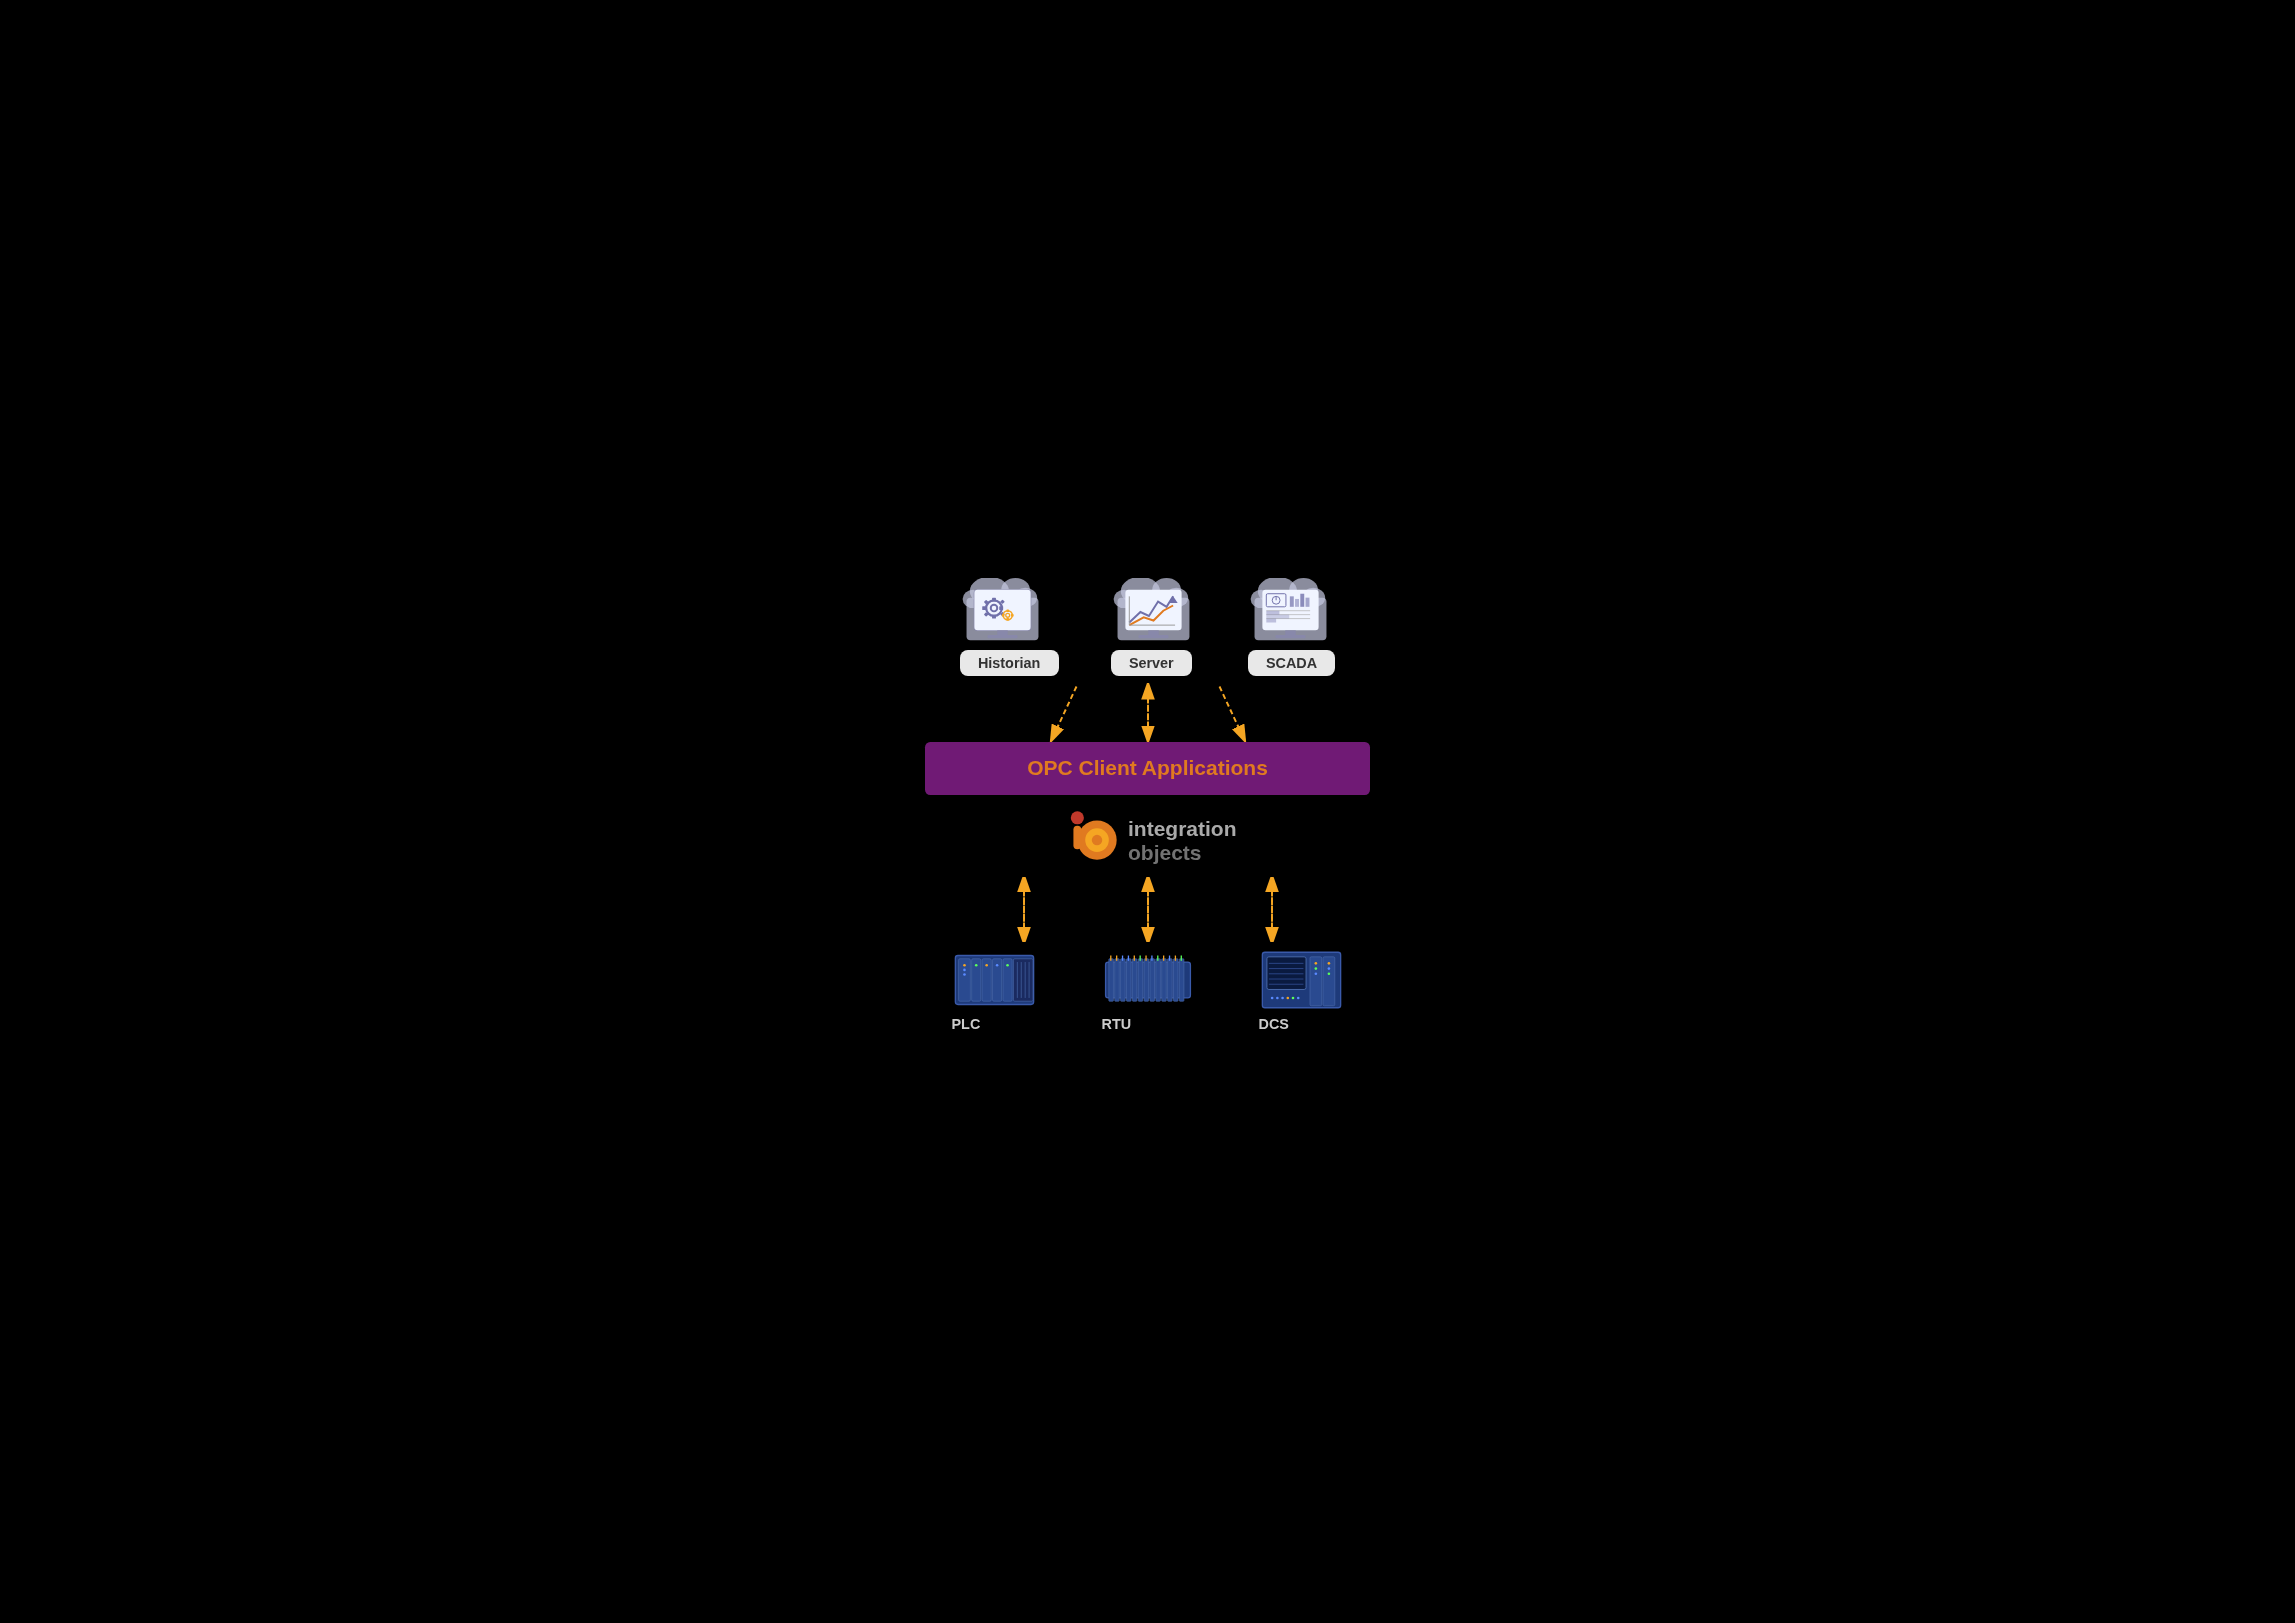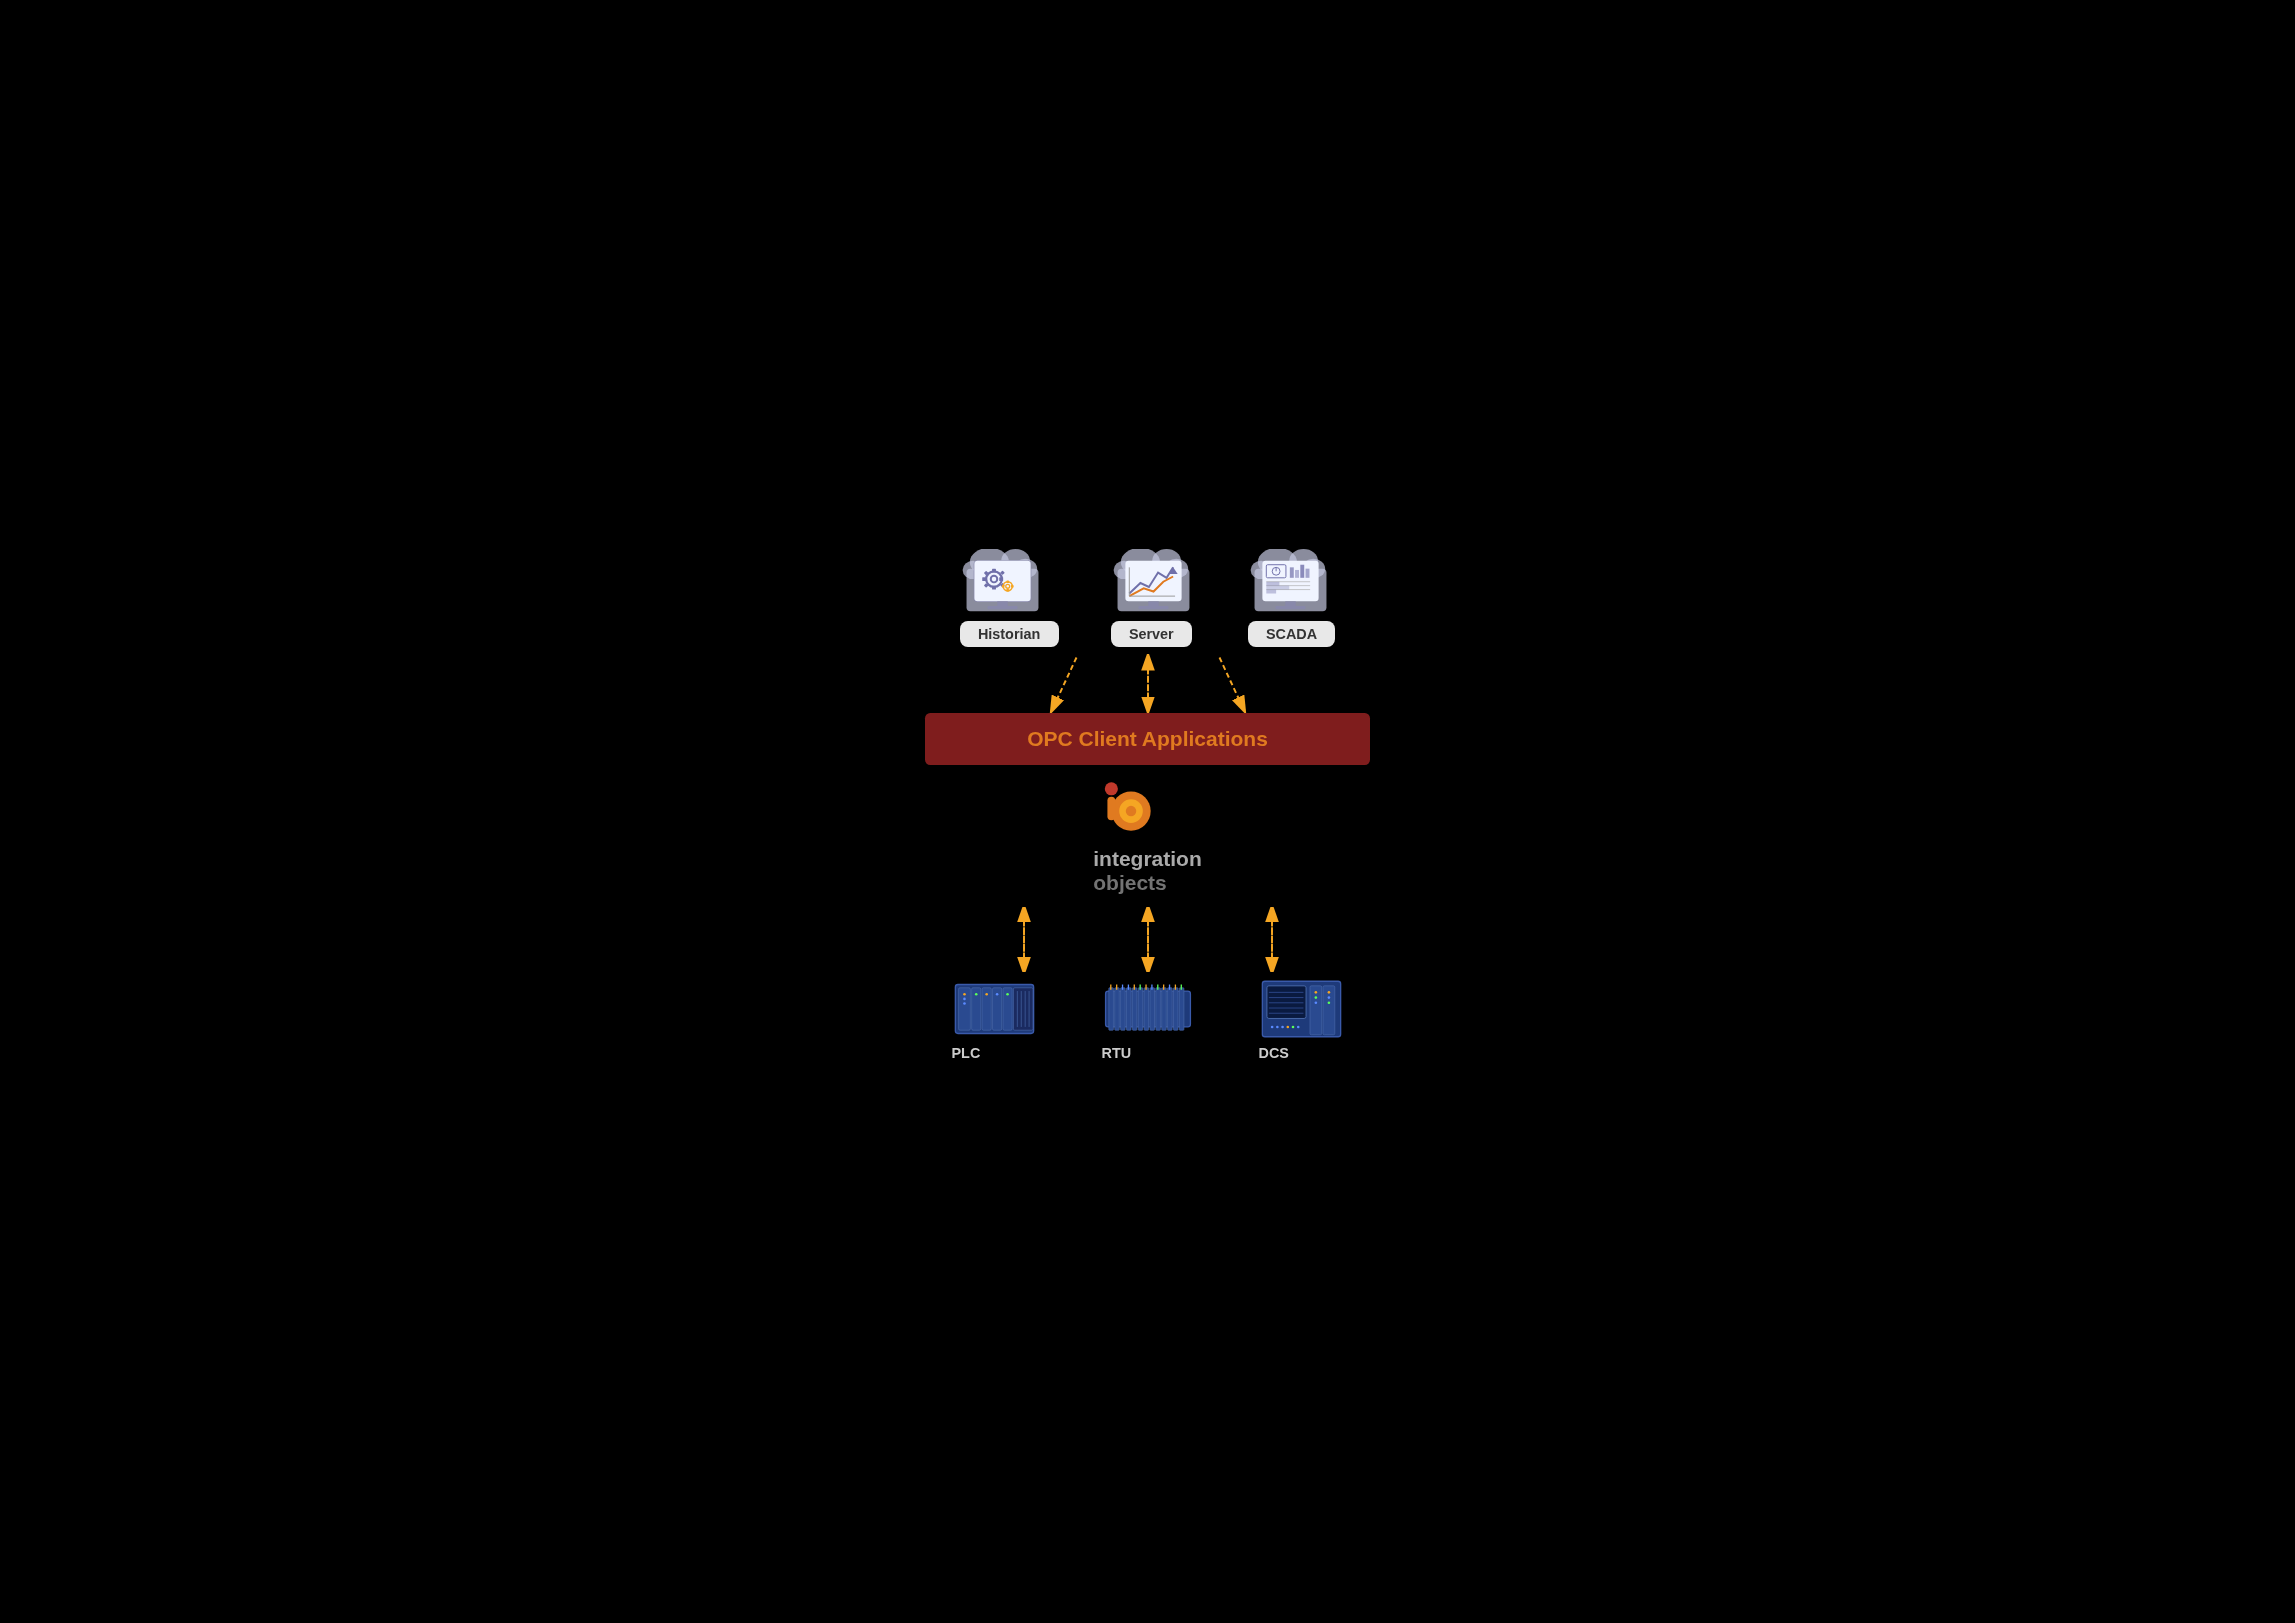--- a/index.html
+++ b/index.html
@@ -59,38 +59,37 @@
     .arrows-top {
       display: flex;
       justify-content: center;
       gap: 52px;
       margin: 0;
       align-items: center;
     }
 
     
     .opc-client-box {
-      background: #7f1d1d;
+      background: #701a75;
       border-radius: 5.2px;
       padding: 14.4px 52px;
       font-size: 21px;
       font-weight: 700;
       color: #e07a20;
       text-align: center;
       width: 445px;
       margin: 0 auto;
     }
 
     
     .io-logo-area {
       display: flex;
-      align-items: flex-start;
+      align-items: flex-end;
       gap: 10.5px;
       margin: 11.8px 0 11.8px;
-      flex-direction: column;
     }
 
     
     .opc-server-box {
       background: #1e3a7a;
       border-radius: 6.5px;
       padding: 18.3px 52px;
       font-size: 27.5px;
       font-weight: 700;
       color: #f5a623;

